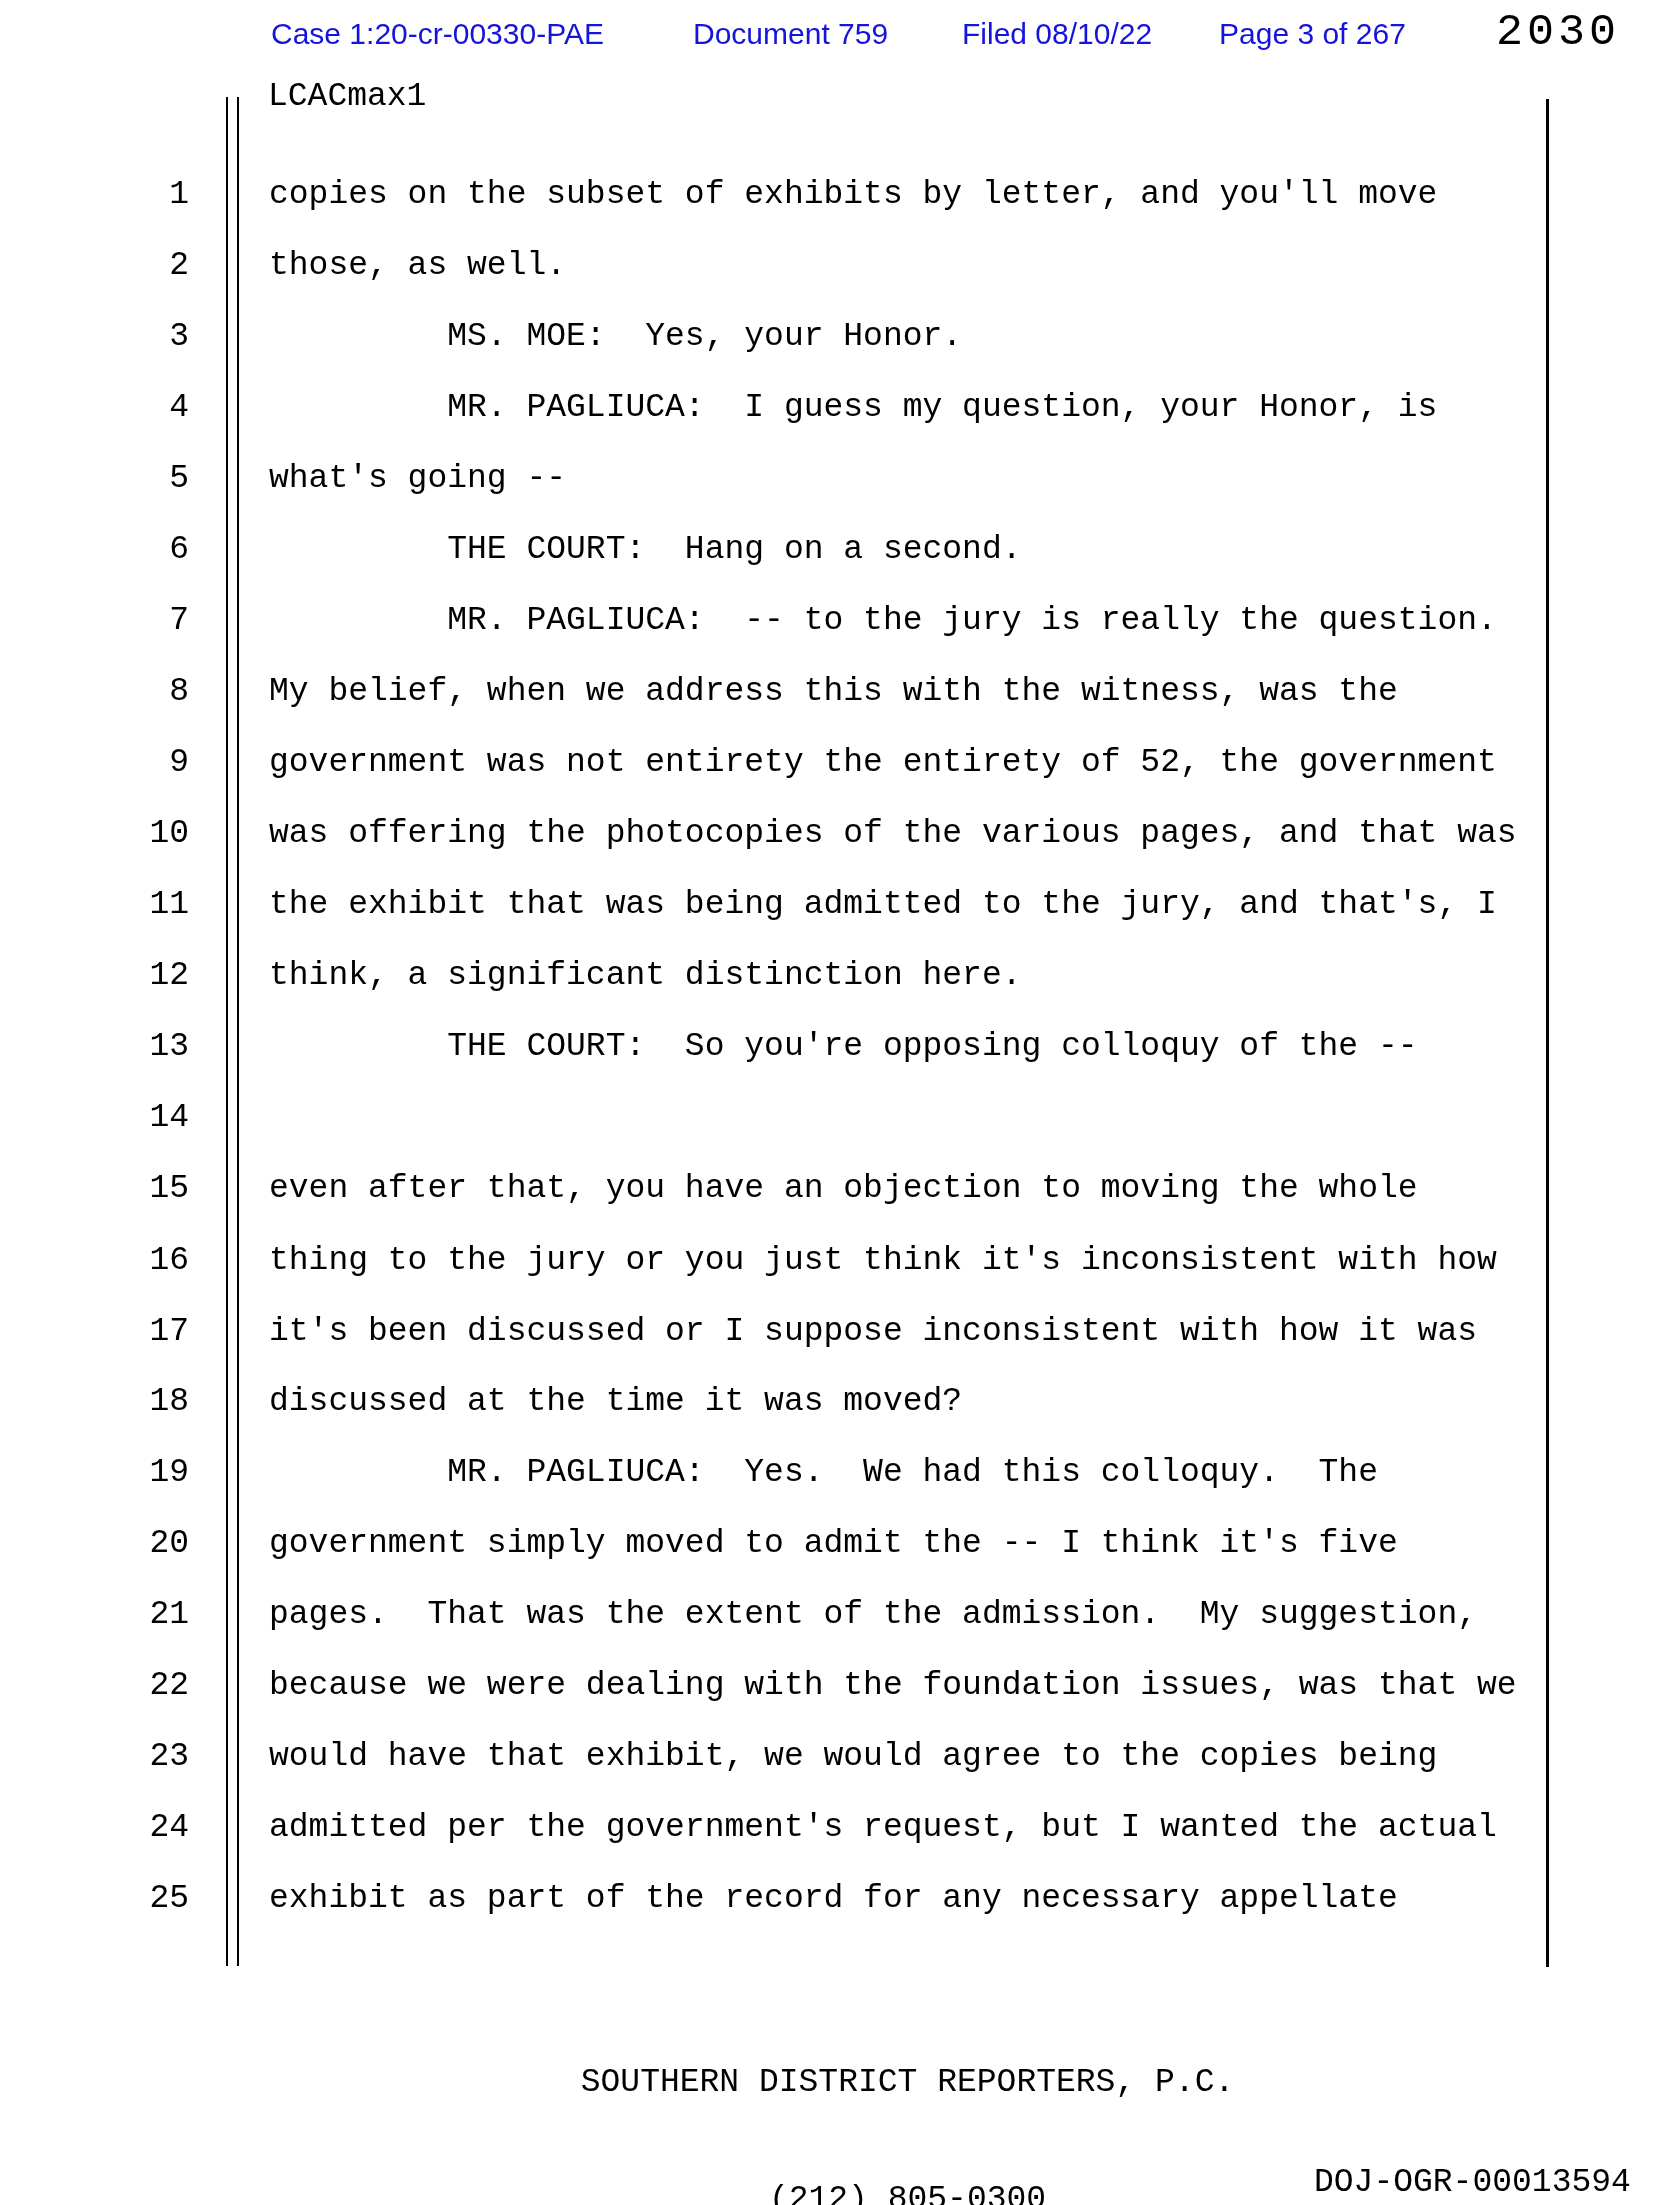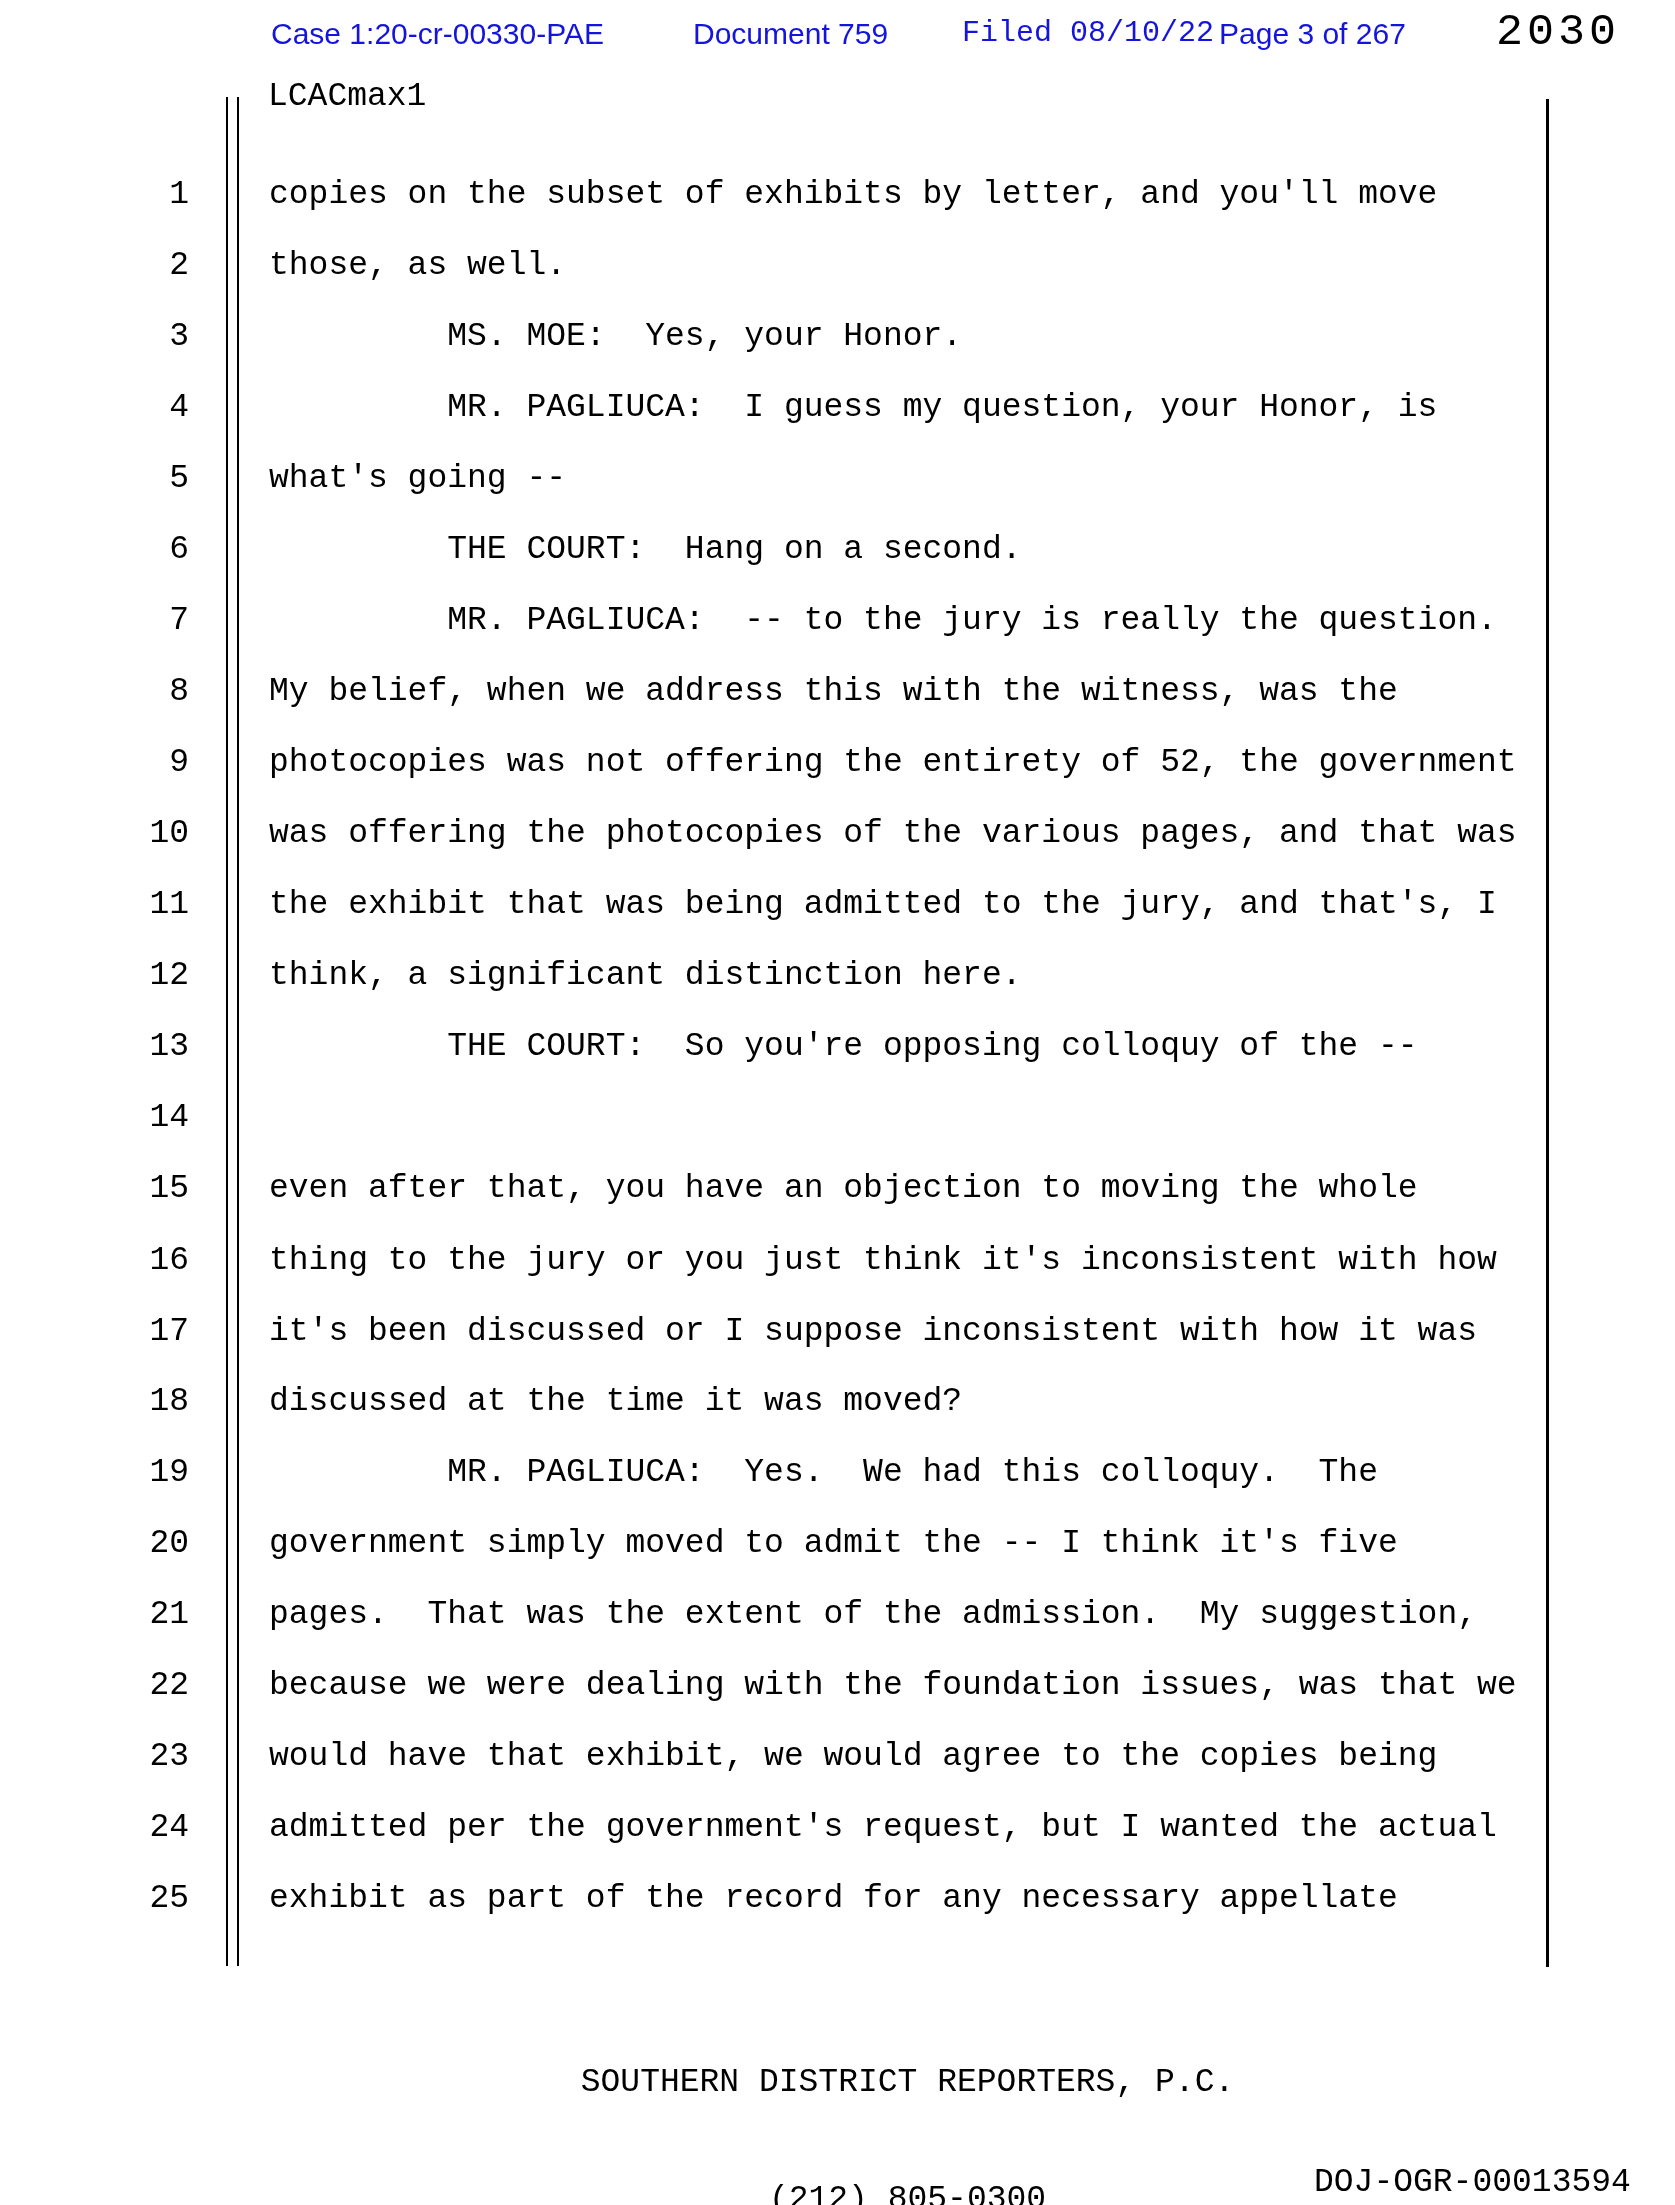--- a/index.html
+++ b/index.html
@@ -113,21 +113,21 @@
     white-space: pre;
   }
 </style>
 </head>
 <body>
 
 <div class="page">
 
   <div class="stamp-item stamp-case" style="color: rgb(20, 20, 221);">Case 1:20-cr-00330-PAE</div>
   <div class="stamp-item stamp-document" style="color: rgb(20, 20, 221);">Document 759</div>
-  <div class="stamp-item stamp-filed" style="color: rgb(20, 20, 221); font-family: Liberation Mono, monospace;">Filed 08/10/22</div>
+  <div class="stamp-item stamp-filed" style="color: rgb(20, 20, 221);">Filed 08/10/22</div>
   <div class="stamp-item stamp-page" style="color: rgb(20, 20, 221);">Page 3 of 267</div>
   <div class="page-number">2030</div>
   <div class="transcript-id">LCACmax1</div>
 
   <div class="left-double-rule"></div>
   <div class="right-rule"></div>
 
   <div class="lines-region">
   <div class="line-row" style="top: 176px;">
     <div class="line-num">1</div>
@@ -164,21 +164,21 @@
     <div class="line-text">         MR. PAGLIUCA:  -- to the jury is really the question.</div>
   </div>
 
   <div class="line-row" style="top: 673px;">
     <div class="line-num">8</div>
     <div class="line-text">My belief, when we address this with the witness, was the</div>
   </div>
 
   <div class="line-row" style="top: 744px;">
     <div class="line-num">9</div>
-    <div class="line-text">photocopies was not offering the entirety of 52, the government</div>
+    <div class="line-text">government was not entirety the entirety of 52, the government</div>
   </div>
 
   <div class="line-row" style="top: 815px;">
     <div class="line-num">10</div>
     <div class="line-text">was offering the photocopies of the various pages, and that was</div>
   </div>
 
   <div class="line-row" style="top: 886px;">
     <div class="line-num">11</div>
     <div class="line-text">the exhibit that was being admitted to the jury, and that's, I</div>

